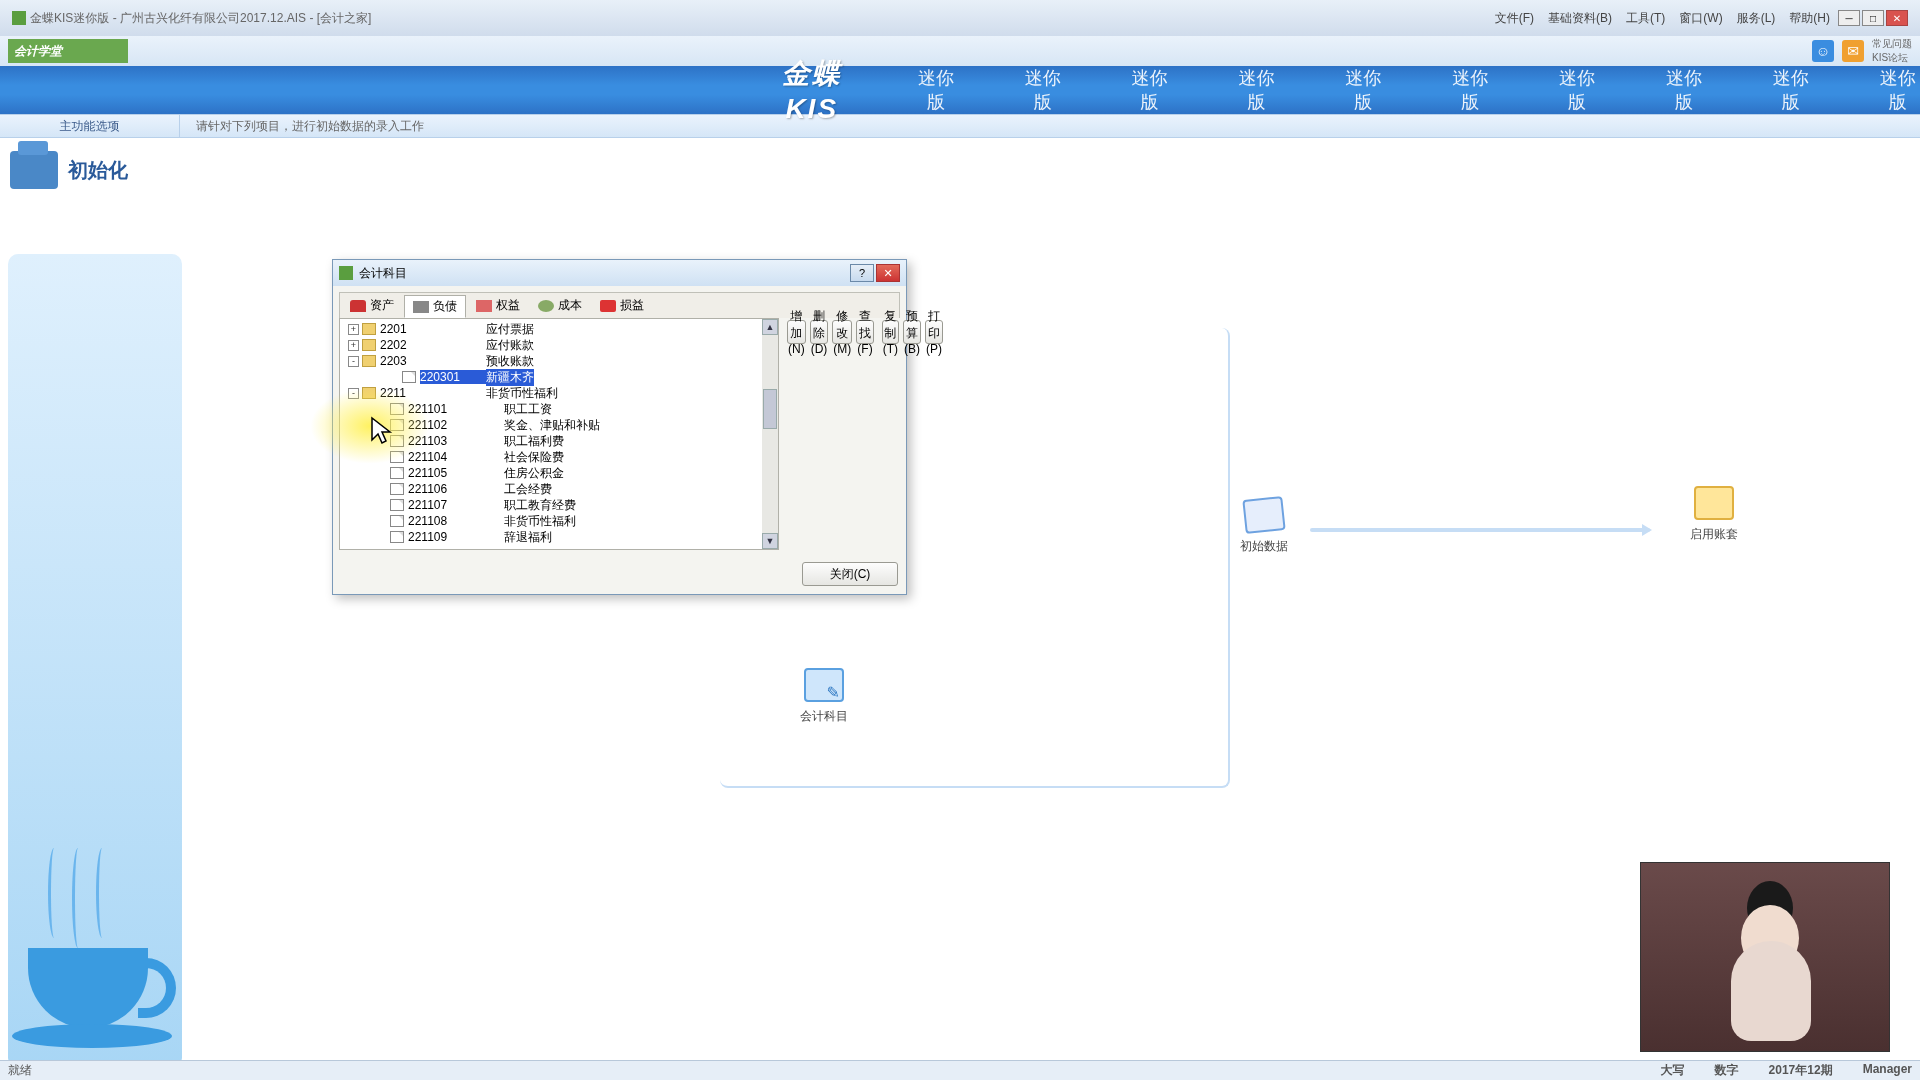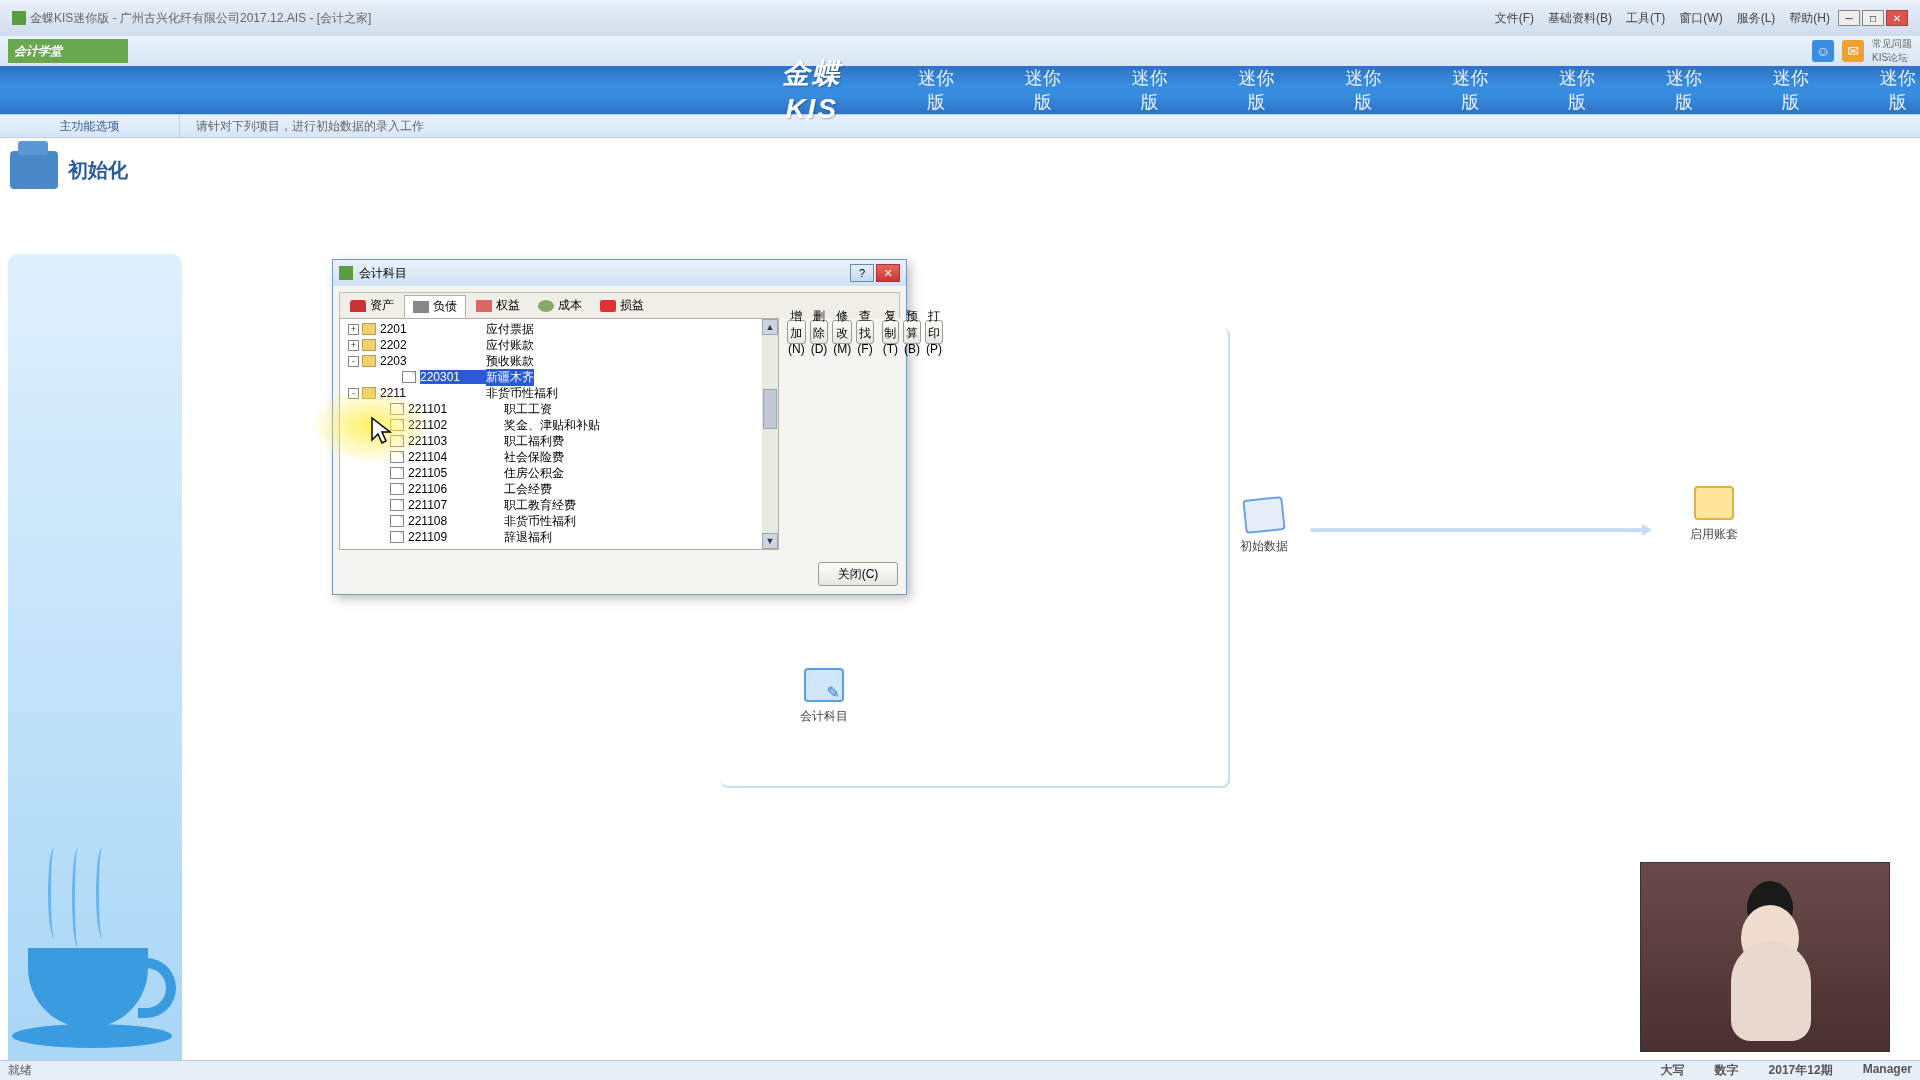--- a/index.html
+++ b/index.html
@@ -108,21 +108,21 @@
 .node.sel .ncode, .node.sel .nname { background: #2a5bd7; color: #fff; }
 .node.sel { }
 .highlight-region { position: absolute; left: 310px; top: 388px; width: 120px; height: 76px; background: radial-gradient(ellipse, rgba(255,240,80,.9), rgba(255,240,80,0) 70%); pointer-events: none; z-index: 5; }
 .cursor { position: absolute; left: 370px; top: 416px; z-index: 6; pointer-events: none; }
 
 .btn-col { display: flex; flex-direction: row; gap: 4px; width: 96px; padding-top: 2px; }
 .btn-gap { height: 26px; }
 .win-button { height: 24px; background: linear-gradient(#fdfdfd,#e6e6e2); border: 1px solid #9a9a92; border-radius: 3px; cursor: pointer; display: flex; align-items: center; justify-content: center; }
 
 .dlg-footer { display: flex; justify-content: flex-end; padding: 6px 8px 8px; }
-.dlg-footer .win-button { width: 80px; }
+.dlg-footer .win-button { width: 96px; }
 
 
 .statusbar { position: absolute; bottom: 0; left: 0; right: 0; height: 20px; background: #e6eef7; border-top: 1px solid #b8c8da; display: flex; align-items: center; justify-content: space-between; padding: 0 8px; color: #555; }
 .status-right { display: flex; gap: 30px; font-weight: bold; }
 
 
 .webcam { position: absolute; right: 30px; bottom: 28px; width: 250px; height: 190px; background: linear-gradient(#6a4a4a, #4a3030); border: 1px solid #333; }
 .webcam::after { content: ""; position: absolute; left: 90px; bottom: 10px; width: 80px; height: 100px; background: #e8d8d0; border-radius: 40px 40px 20px 20px; }
 .webcam::before { content: ""; position: absolute; left: 100px; bottom: 80px; width: 58px; height: 66px; background: #f0dccf; border-radius: 50%; box-shadow: 0 -30px 0 -6px #1a1a1a; }
 </style>

